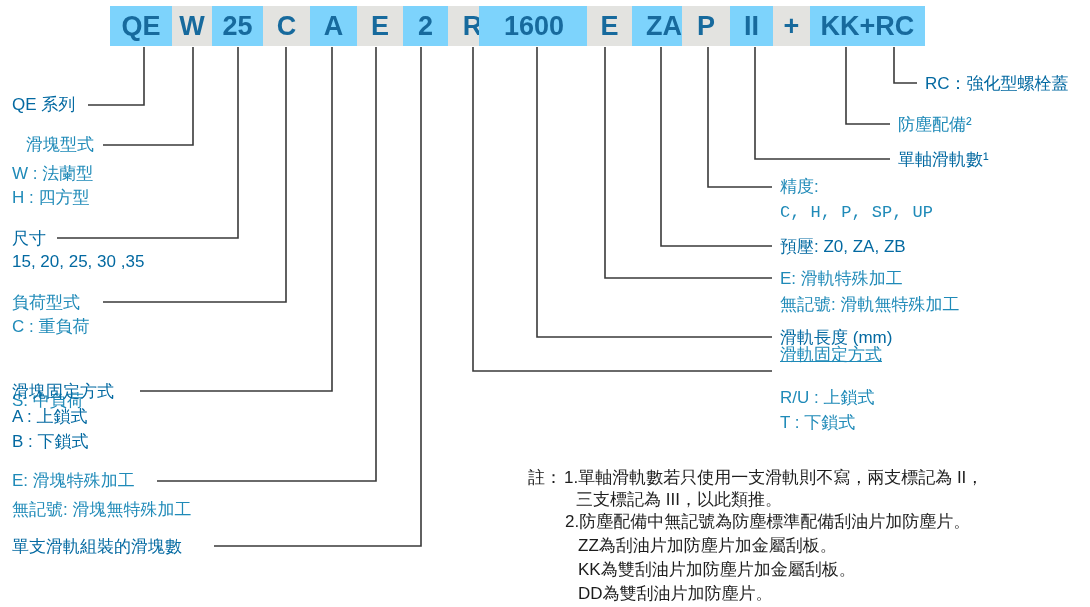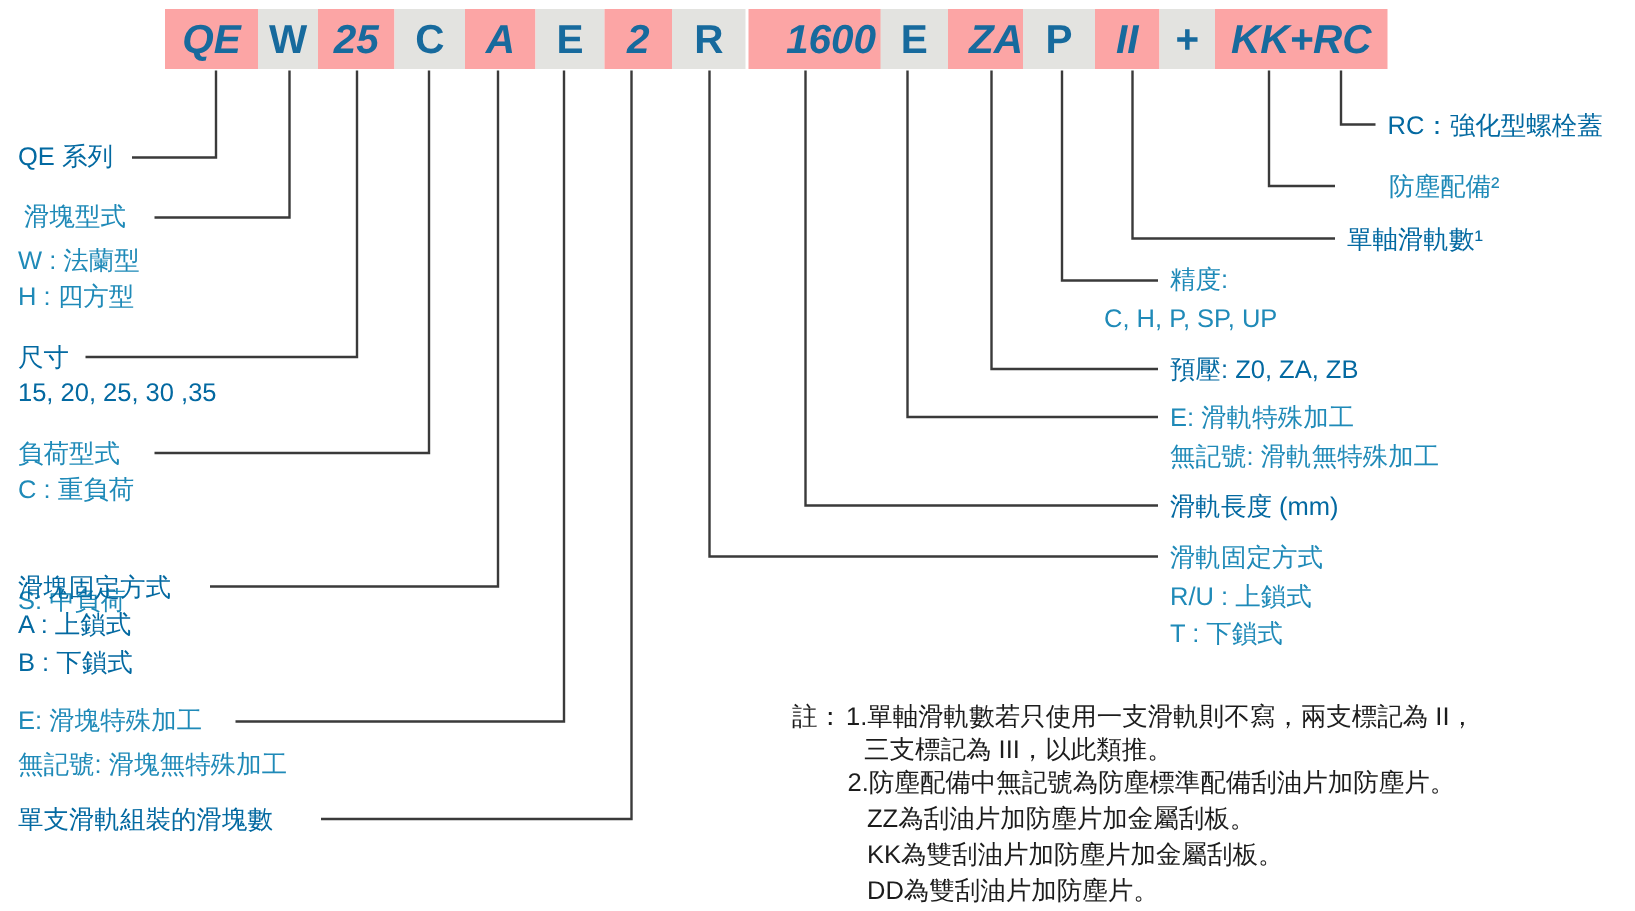--- a/index.html
+++ b/index.html
@@ -4,21 +4,21 @@
 <style>
   html,body{margin:0;padding:0;background:#ffffff;}
   #stage{
     position:relative;width:1090px;height:607px;background:#ffffff;overflow:hidden;
     font-family:"Liberation Sans","DejaVu Sans",sans-serif;
   }
   .seg{
     position:absolute;top:6px;height:40px;line-height:40px;text-align:center;
     font-size:27px;font-weight:bold;color:#176a9d;white-space:nowrap;
   }
-  .seg.lt{background:#fca5a5;font-style:italic;}
+  .seg.lt{background:#7dd3fc;}
   .seg.dk{background:#e3e3e0;}
   .lbl{
     position:absolute;font-size:17px;line-height:18px;white-space:nowrap;
   }
   .dark{color:#0369a1;}
   .teal{color:#1f8ab8;}
   .note{position:absolute;font-size:17px;line-height:20px;color:#1c1c1c;white-space:nowrap;}
   svg.wires{position:absolute;left:0;top:0;pointer-events:none;}
 </style>
 </head>
@@ -49,54 +49,54 @@
   </svg>
 
   <div class="seg lt" style="left:110px;width:62px;">QE</div>
   <div class="seg dk" style="left:172px;width:40px;">W</div>
   <div class="seg lt" style="left:212px;width:51px;">25</div>
   <div class="seg dk" style="left:263px;width:47px;">C</div>
   <div class="seg lt" style="left:310px;width:47px;">A</div>
   <div class="seg dk" style="left:357px;width:46px;">E</div>
   <div class="seg lt" style="left:403px;width:45px;">2</div>
   <div class="seg dk" style="left:448px;width:49px;">R</div>
-  <div class="seg lt" style="left:499px;width:110px;">1600</div>
+  <div class="seg lt" style="left:479px;width:110px;">1600</div>
   <div class="seg dk" style="left:587px;width:45px;">E</div>
   <div class="seg lt" style="left:632px;width:64px;">ZA</div>
   <div class="seg dk" style="left:682px;width:48px;">P</div>
   <div class="seg lt" style="left:730px;width:43px;">II</div>
   <div class="seg dk" style="left:773px;width:37px;">+</div>
   <div class="seg lt" style="left:810px;width:115px;">KK+RC</div>
 
   <div class="lbl dark" style="left:12px;top:96px;">QE 系列</div>
-  <div class="lbl teal" style="left:16px;top:136px;font-family:Liberation Serif, serif;">滑塊型式</div>
+  <div class="lbl teal" style="left:26px;top:136px;font-family:Liberation Serif, serif;">滑塊型式</div>
   <div class="lbl teal" style="left:12px;top:165px;">W : 法蘭型</div>
   <div class="lbl teal" style="left:12px;top:189px;">H : 四方型</div>
   <div class="lbl dark" style="left:12px;top:230px;">尺寸</div>
   <div class="lbl dark" style="left:12px;top:253px;">15, 20, 25, 30 ,35</div>
   <div class="lbl teal" style="left:12px;top:294px;">負荷型式</div>
   <div class="lbl teal" style="left:12px;top:318px;">C : 重負荷</div>
   <div class="lbl teal" style="left:12px;top:344px;margin-top:48px;">S: 中負荷</div>
   <div class="lbl dark" style="left:12px;top:383px;">滑塊固定方式</div>
   <div class="lbl dark" style="left:12px;top:408px;">A : 上鎖式</div>
   <div class="lbl dark" style="left:12px;top:433px;">B : 下鎖式</div>
   <div class="lbl teal" style="left:12px;top:472px;">E: 滑塊特殊加工</div>
   <div class="lbl teal" style="left:12px;top:501px;">無記號: 滑塊無特殊加工</div>
   <div class="lbl dark" style="left:12px;top:538px;">單支滑軌組裝的滑塊數</div>
 
   <div class="lbl dark" style="left:925px;top:75px;">RC：強化型螺栓蓋</div>
-  <div class="lbl teal" style="left:898px;top:116px;margin-left:28px;">防塵配備²</div>
+  <div class="lbl teal" style="left:898px;top:116px;">防塵配備²</div>
   <div class="lbl dark" style="left:898px;top:151px;">單軸滑軌數¹</div>
   <div class="lbl teal" style="left:780px;top:178px;">精度:</div>
-  <div class="lbl teal" style="left:736px;top:204px;">C, H, P, SP, UP</div>
+  <div class="lbl teal" style="left:780px;top:204px;font-family:Liberation Mono, monospace;">C, H, P, SP, UP</div>
   <div class="lbl dark" style="left:780px;top:238px;">預壓: Z0, ZA, ZB</div>
   <div class="lbl teal" style="left:780px;top:270px;">E: 滑軌特殊加工</div>
   <div class="lbl teal" style="left:780px;top:296px;">無記號: 滑軌無特殊加工</div>
   <div class="lbl dark" style="left:780px;top:329px;">滑軌長度 (mm)</div>
-  <div class="lbl teal" style="left:780px;top:363px;">滑軌固定方式</div>
+  <div class="lbl teal" style="left:780px;top:346px;text-decoration:underline;">滑軌固定方式</div>
   <div class="lbl teal" style="left:780px;top:389px;">R/U : 上鎖式</div>
   <div class="lbl teal" style="left:780px;top:414px;">T : 下鎖式</div>
 
   <div class="note" style="left:528px;top:468px;">註：</div>
   <div class="note" style="left:564px;top:468px;">1.單軸滑軌數若只使用一支滑軌則不寫，兩支標記為 II，</div>
   <div class="note" style="left:576px;top:490px;">三支標記為 III，以此類推。</div>
   <div class="note" style="left:565px;top:512px;">2.防塵配備中無記號為防塵標準配備刮油片加防塵片。</div>
   <div class="note" style="left:578px;top:536px;">ZZ為刮油片加防塵片加金屬刮板。</div>
   <div class="note" style="left:578px;top:560px;">KK為雙刮油片加防塵片加金屬刮板。</div>
   <div class="note" style="left:578px;top:584px;">DD為雙刮油片加防塵片。</div>

